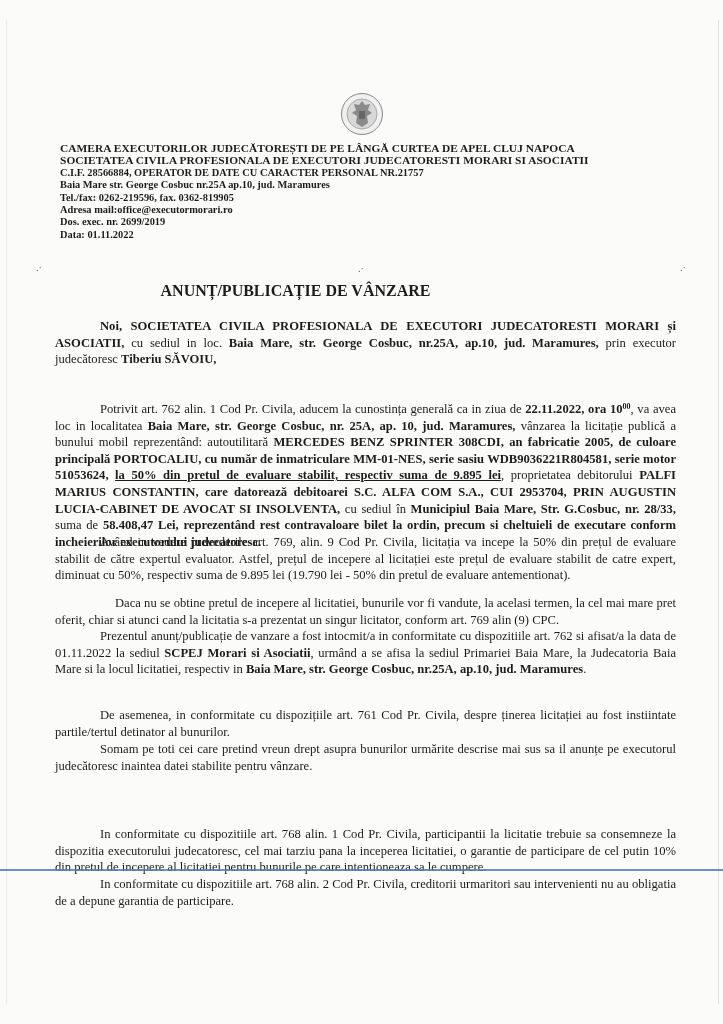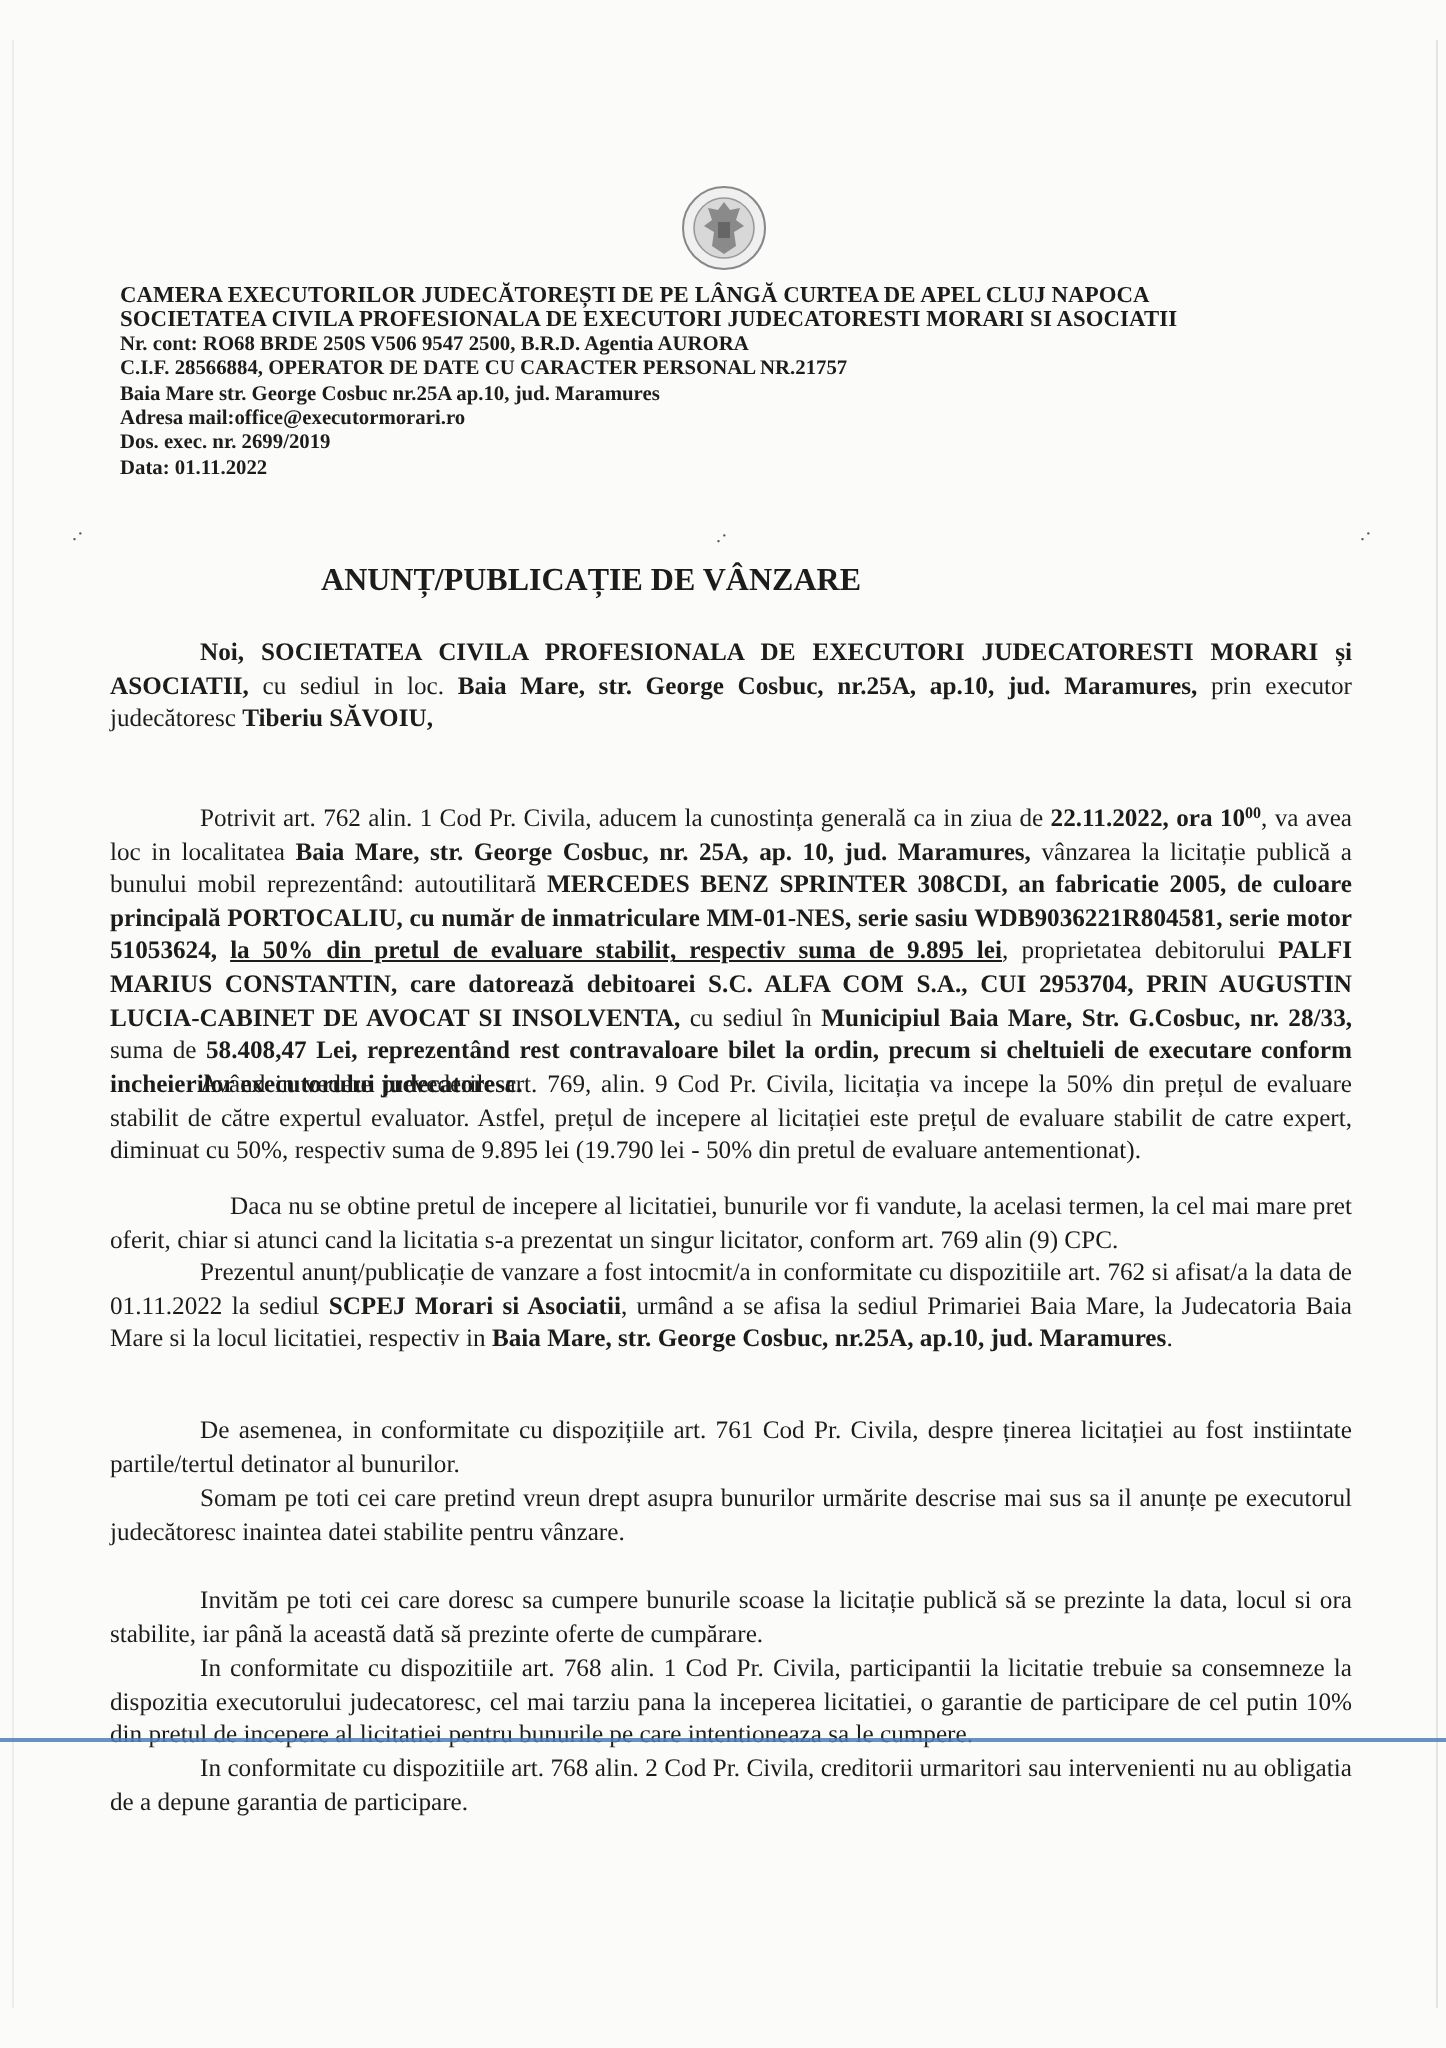--- a/index.html
+++ b/index.html
@@ -33,23 +33,23 @@
   <svg class="logo" viewBox="0 0 44 44">
     <circle cx="22" cy="22" r="20.5" fill="#f0f0f0" stroke="#888" stroke-width="1"></circle>
     <circle cx="22" cy="22" r="15" fill="#d8d8d8" stroke="#999" stroke-width="0.8"></circle>
     <path d="M22 9 L25 13 L30 12 L28 18 L32 21 L27 24 L28 31 L22 35 L16 31 L17 24 L12 21 L16 18 L14 12 L19 13 Z" fill="#8a8a8a"></path>
     <rect x="19" y="19" width="6" height="8" fill="#666"></rect>
   </svg>
 
   <div class="header">
     <div class="big">CAMERA EXECUTORILOR JUDECĂTOREȘTI DE PE LÂNGĂ CURTEA DE APEL CLUJ NAPOCA</div>
     <div class="big">SOCIETATEA CIVILA PROFESIONALA DE EXECUTORI JUDECATORESTI MORARI SI ASOCIATII</div>
-    <div>Nr. cont: RO68 BRDE 250S V506 9547 2500, B.R.D. Agentia AURORA</div>
     <div>C.I.F.  28566884, OPERATOR DE DATE CU CARACTER PERSONAL NR.21757</div>
     <div>Baia Mare str. George Cosbuc nr.25A ap.10, jud. Maramures</div>
+    <div>Tel./fax: 0262-219596, fax. 0362-819905</div>
     <div>Adresa mail:office@executormorari.ro</div>
     <div>Dos. exec. nr. 2699/2019</div>
     <div>Data: 01.11.2022</div>
   </div>
 
   <span class="dot" style="left:36px;top:262px;">.·</span>
   <span class="dot" style="left:358px;top:263px;">.·</span>
   <span class="dot" style="left:680px;top:262px;">.·</span>
 
   <div class="title">ANUNȚ/PUBLICAȚIE DE VÂNZARE</div>
@@ -65,18 +65,17 @@
   <div class="body-text indent" style="top:534px;">Având in vedere prevederile art. 769, alin. 9 Cod Pr. Civila, licitația va incepe la 50% din prețul de evaluare stabilit de către expertul evaluator. Astfel, prețul de incepere al licitației este prețul de evaluare stabilit de catre expert, diminuat cu 50%, respectiv suma de 9.895 lei (19.790 lei - 50% din pretul de evaluare antementionat).</div>
 
   <div class="body-text indent2" style="top:595px;">Daca nu se obtine pretul de incepere al licitatiei,  bunurile vor fi vandute, la acelasi termen, la cel mai mare pret oferit, chiar si atunci cand la licitatia s-a prezentat un singur licitator, conform art. 769 alin (9) CPC.</div>
 
   <div class="body-text indent" style="top:628px;">
     <span>Prezentul anunț/publicație de vanzare a fost intocmit/a in conformitate cu dispozitiile art. 762 si afisat/a la data de 01.11.2022 la sediul </span><b>SCPEJ Morari si Asociatii</b><span>, urmând a se afisa la sediul Primariei Baia Mare, la Judecatoria Baia Mare si la locul licitatiei, respectiv in </span><b>Baia Mare, str. George Cosbuc, nr.25A, ap.10, jud. Maramures</b><span>.</span>
   </div>
 
   <div class="body-text indent" style="top:707px;">De asemenea, in conformitate cu dispozițiile art. 761 Cod Pr. Civila, despre ținerea licitației au fost instiintate partile/tertul detinator al bunurilor.</div>
   <div class="body-text indent" style="top:741px;">Somam pe toti cei care pretind vreun drept asupra bunurilor urmărite descrise mai sus sa il anunțe pe executorul judecătoresc inaintea datei stabilite pentru vânzare.</div>
-  <div class="body-text indent" style="top:792px;">Invităm pe toti cei care doresc sa cumpere bunurile scoase la licitație publică să se prezinte la data, locul si ora stabilite, iar până la această dată  să prezinte oferte de cumpărare.</div>
   <div class="body-text indent" style="top:826px;">In conformitate cu dispozitiile art. 768 alin. 1 Cod Pr. Civila, participantii la licitatie trebuie sa consemneze la dispozitia executorului judecatoresc, cel mai tarziu pana la inceperea licitatiei, o garantie de participare de cel putin 10% din pretul de incepere al licitatiei pentru bunurile pe care intentioneaza sa le cumpere.</div>
   <div class="body-text indent" style="top:876px;">In conformitate cu dispozitiile art. 768 alin. 2 Cod Pr. Civila, creditorii urmaritori sau intervenienti nu au obligatia de a depune garantia de participare.</div>
 
   <div class="blue-line"></div>
 </div>
 
 </body></html>

